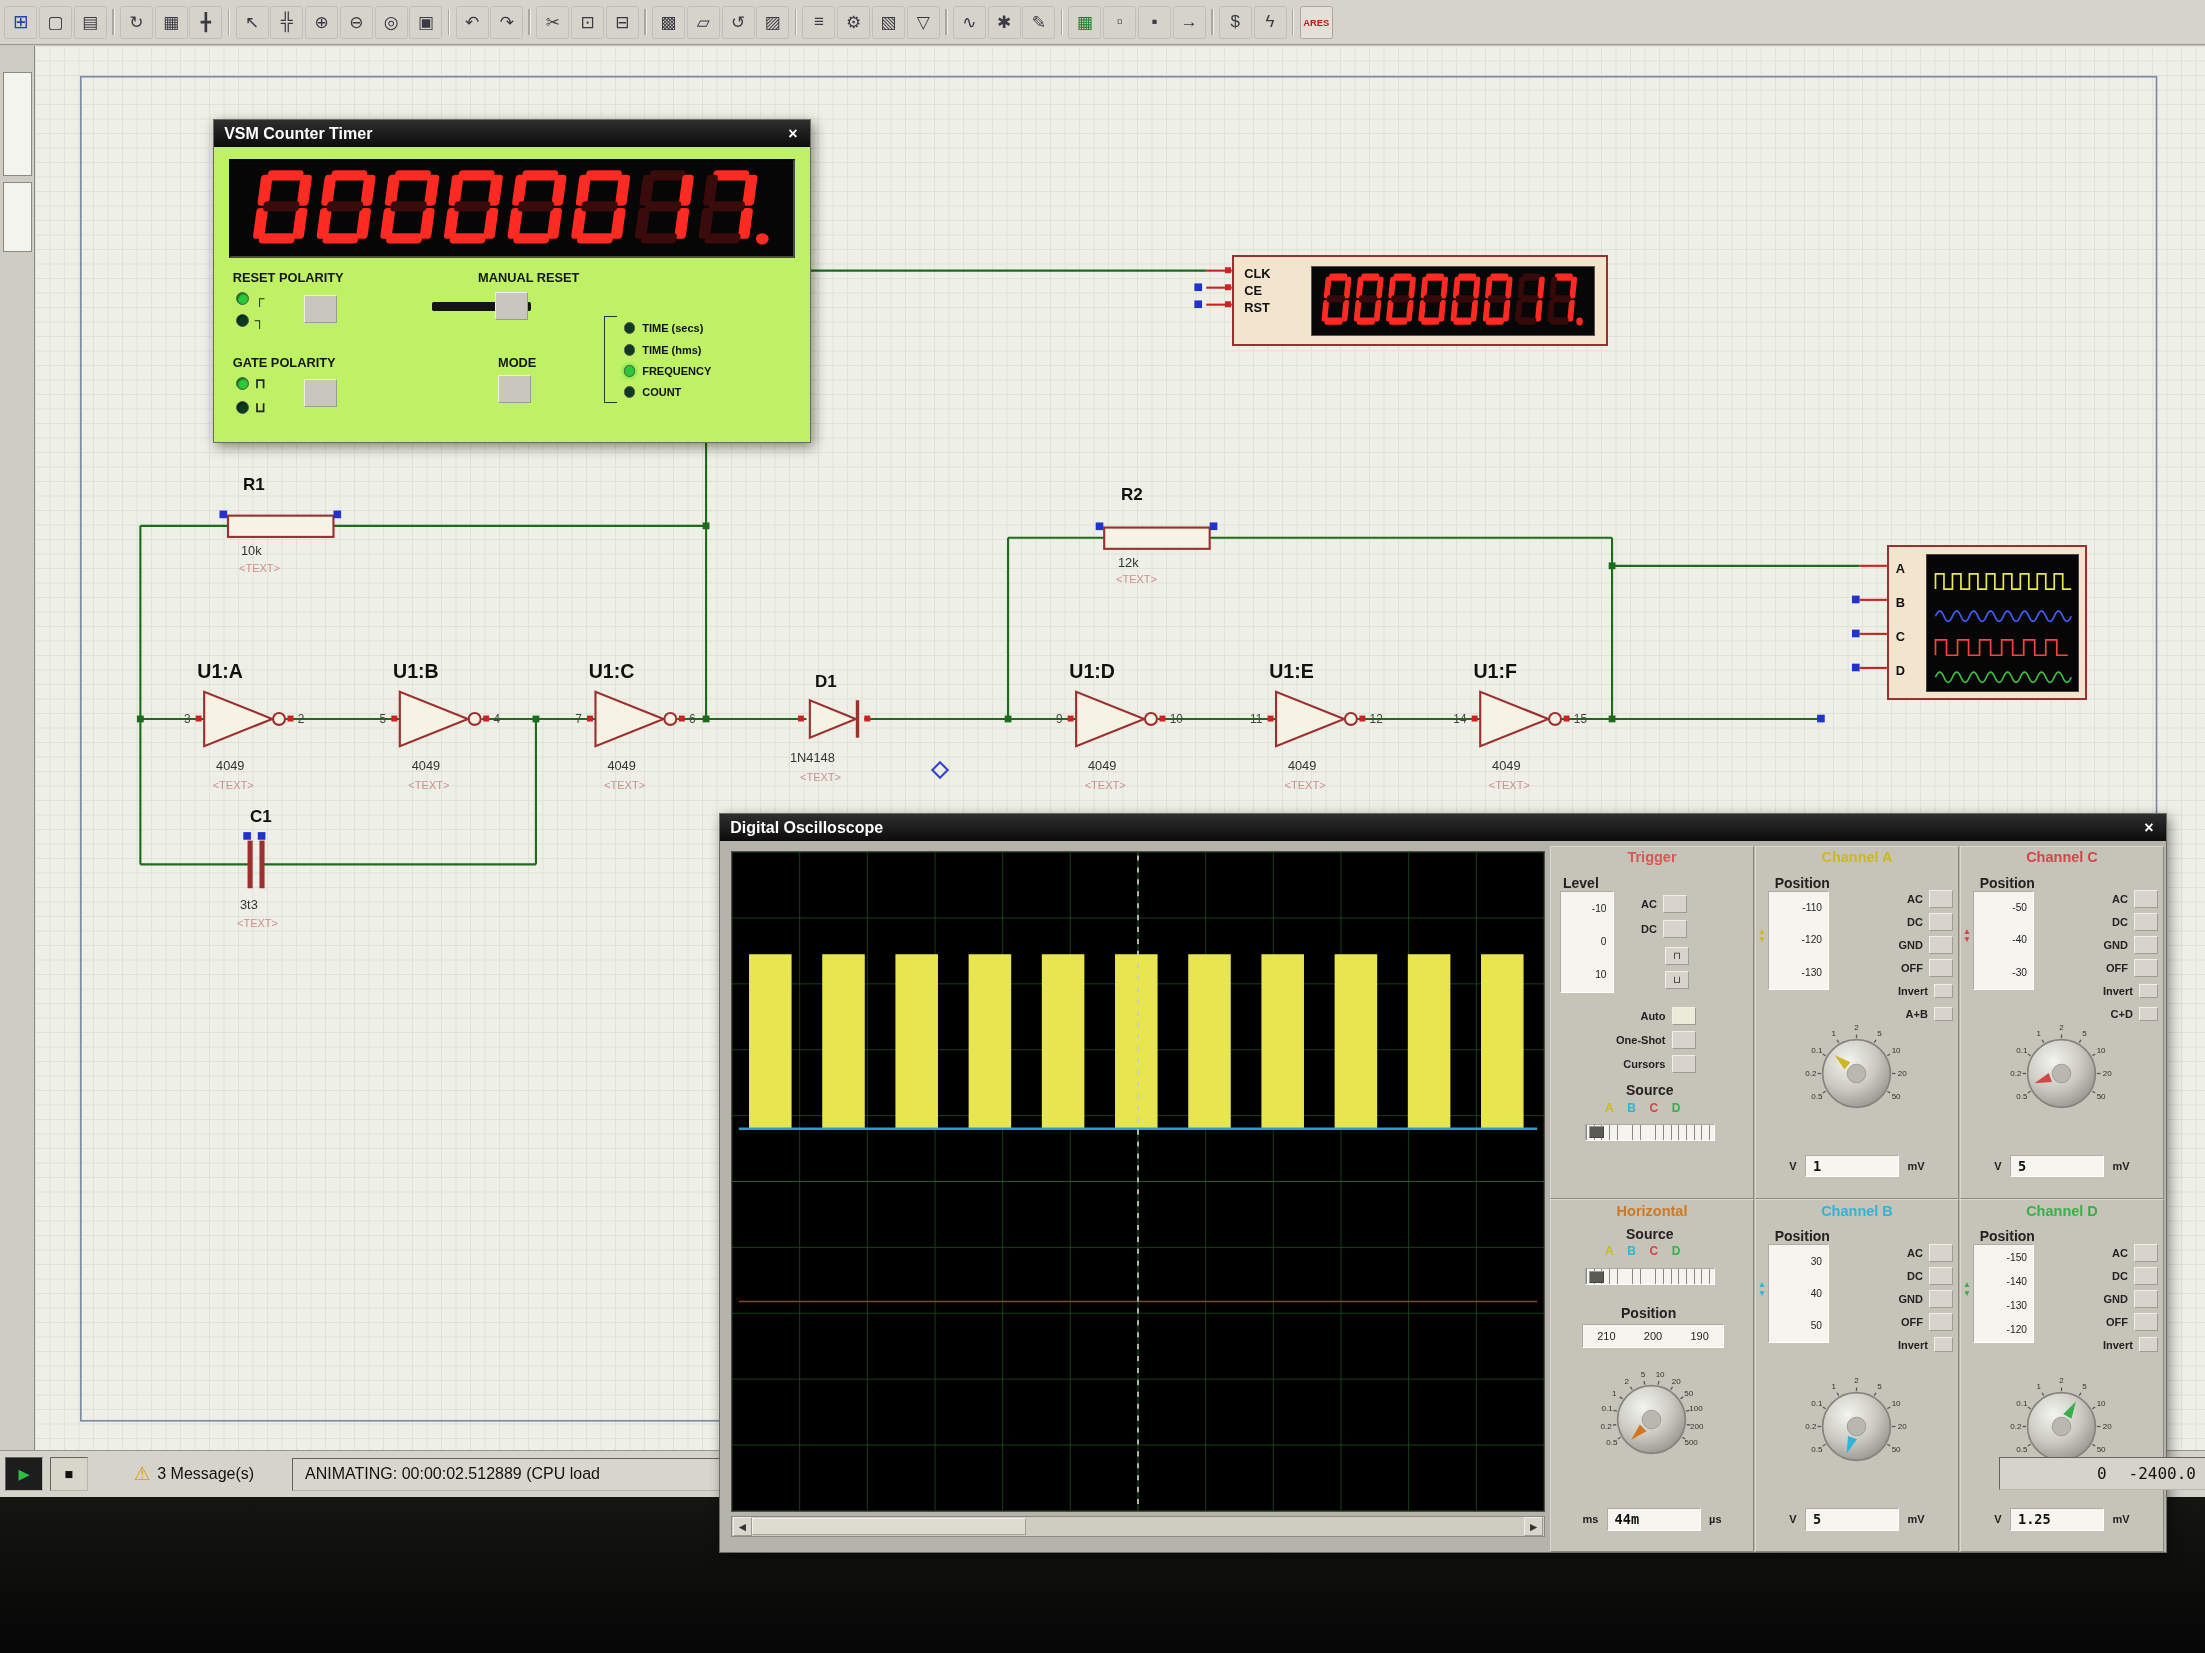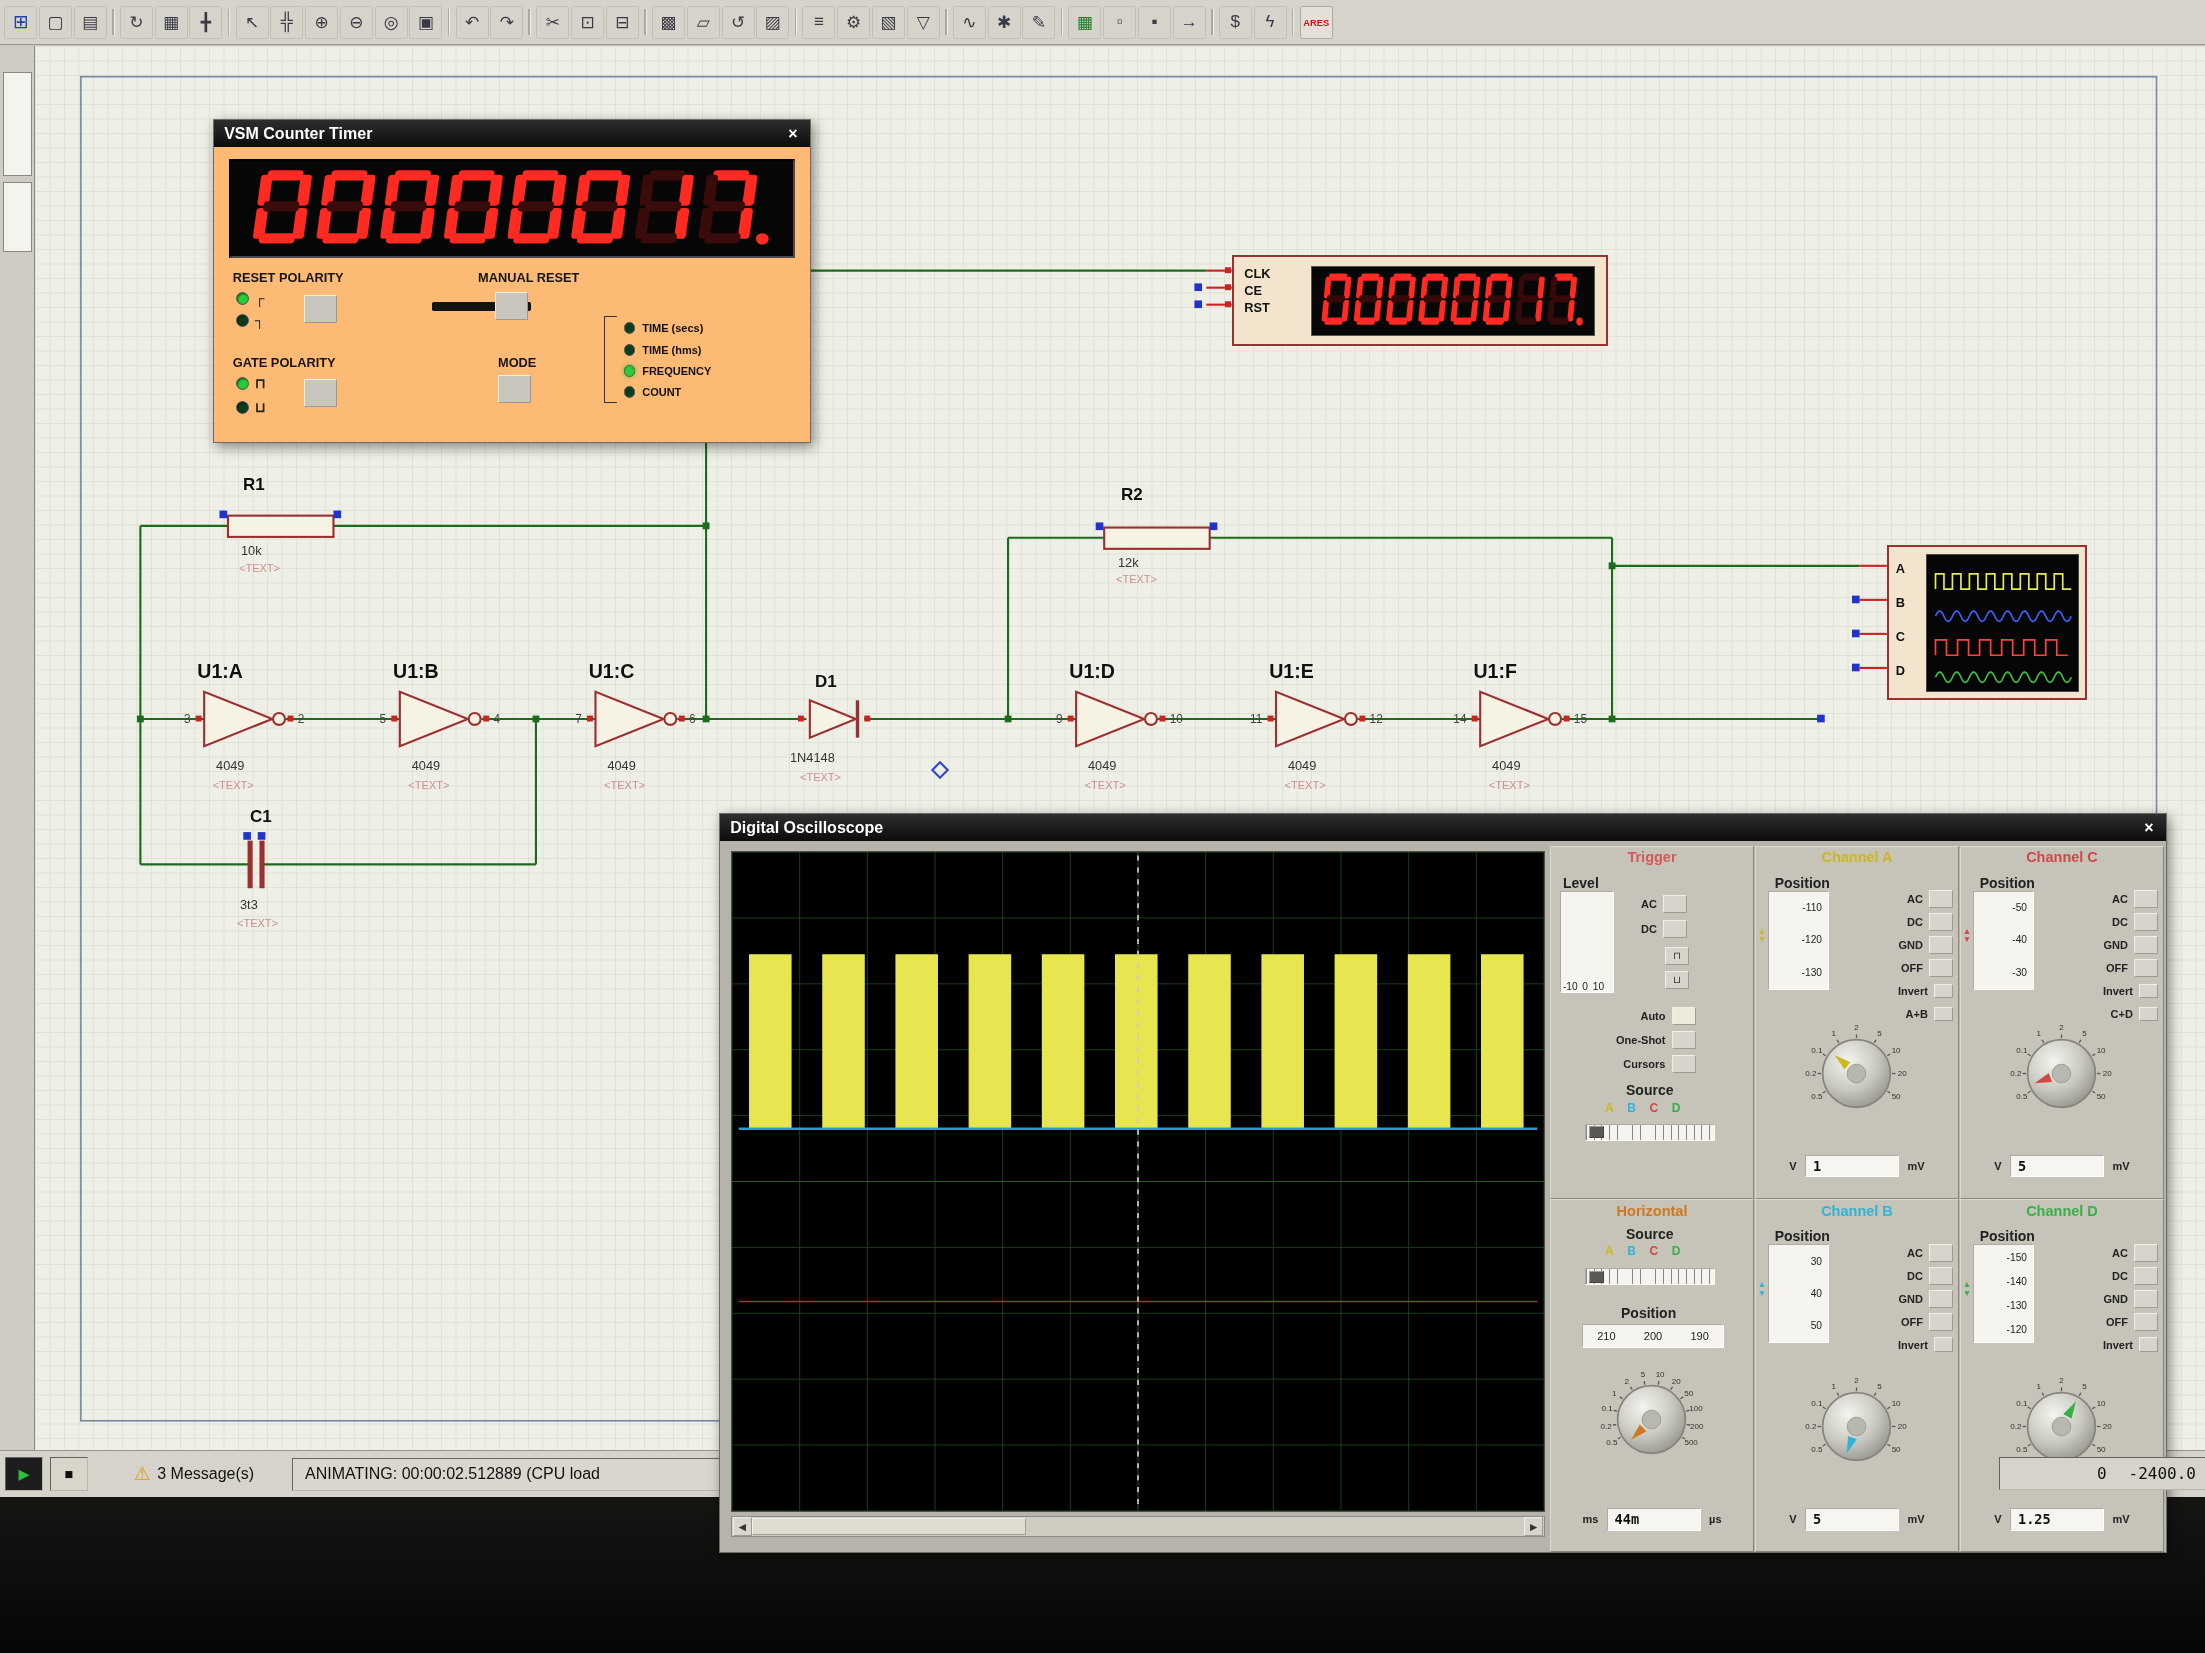--- a/index.html
+++ b/index.html
@@ -45,21 +45,21 @@
   
   #counter-comp{position:absolute;left:1232px;top:255px;width:372px;height:87px;
                 background:#f2e4cd;border:2.1px solid #9a3030;z-index:3;}
   #counter-display{position:absolute;left:77px;top:8.5px;width:282px;height:68px;background:#070707;
                    border:1.7px solid #555;}
   #probe-comp{position:absolute;left:1887px;top:545px;width:196px;height:151px;
               background:#f2e4cd;border:2.1px solid #9a3030;z-index:3;}
   #probe-screen{position:absolute;left:37px;top:6.8px;width:151px;height:136px;background:#060606;border:0.9px solid #444;}
 
   
-  .win{position:absolute;background:#fdba74;border:1.7px solid #6e6b64;box-shadow:3.4px 4.3px 12px rgba(0,0,0,.45);}
+  .win{position:absolute;background:#bef264;border:1.7px solid #6e6b64;box-shadow:3.4px 4.3px 12px rgba(0,0,0,.45);}
   .titlebar{position:absolute;left:0;top:0;right:0;height:27px;background:linear-gradient(#2e2e2e,#0c0c0c);
             color:#fff;font-weight:bold;font-size:16px;display:flex;align-items:center;padding-left:10.2px;}
   .close{position:absolute;right:6.8px;top:3.4px;width:20.4px;height:20.4px;color:#fff;font-size:16px;
          display:flex;align-items:center;justify-content:center;cursor:pointer;}
 
   
   #vsm{left:213px;top:119px;width:596px;height:322px;z-index:5;}
   #vsm-display{position:absolute;left:15.3px;top:39px;width:562px;height:95px;background:#060606;
                border:2.6px solid #4a4a4a;border-style:inset;}
   .seclbl{position:absolute;font-weight:bold;font-size:12.8px;color:#151515;}
@@ -103,21 +103,21 @@
   .kscale{font:9.5px "Liberation Sans",sans-serif;fill:#33332d;}
   .valrow{position:absolute;left:0;right:0;bottom:20.4px;display:flex;align-items:center;justify-content:center;gap:8.5px;}
   .unit{font-weight:bold;font-size:11px;color:#222;}
   .valbox{width:85px;height:20.4px;background:#f6f5ef;border:1.7px inset #fff;font:bold 13.6px "DejaVu Sans Mono",monospace;
           color:#111;display:flex;align-items:center;padding-left:6.8px;cursor:text;}
   .srcletters{position:absolute;display:flex;gap:13.6px;font-weight:bold;font-size:12px;}
   .hslider{position:absolute;width:128px;height:15.3px;background:#f5f4ee;border:1.7px inset #fff;
            background-image:repeating-linear-gradient(90deg,#888 0 0.9px,transparent 0.9px 7.7px);cursor:pointer;}
   .sthumb{position:absolute;left:2.6px;top:1.7px;width:13.6px;height:10.2px;background:#5a5a54;border:0.9px outset #999;}
   .lvlbox{position:absolute;left:8.5px;top:44px;width:46px;height:100px;background:#f5f4ee;border:1.7px inset #fff;
-          display:flex;flex-direction:row;justify-content:space-around;align-items:flex-end;
+          display:flex;flex-direction:column;justify-content:space-around;align-items:flex-end;
           padding-right:6px;font-size:10.2px;color:#222;cursor:pointer;}
   .posrow{position:absolute;left:31px;top:124px;width:140px;height:22px;background:#f5f4ee;border:1.7px inset #fff;
           display:flex;align-items:center;justify-content:space-around;font-size:11px;color:#222;cursor:pointer;}
 
   
   #statusbar{position:absolute;left:0;top:1450px;width:2205px;height:46px;background:#d6d3ca;
              border-top:1.7px solid #98958c;z-index:4;display:flex;align-items:center;gap:6.8px;padding-left:5.1px;}
   .vcr{width:36px;height:32px;border:1.7px inset #b8b5ac;display:flex;align-items:center;justify-content:center;
        font-size:14.5px;cursor:pointer;}
   .vcr.play{background:#1d1d1d;color:#2cc040;}

